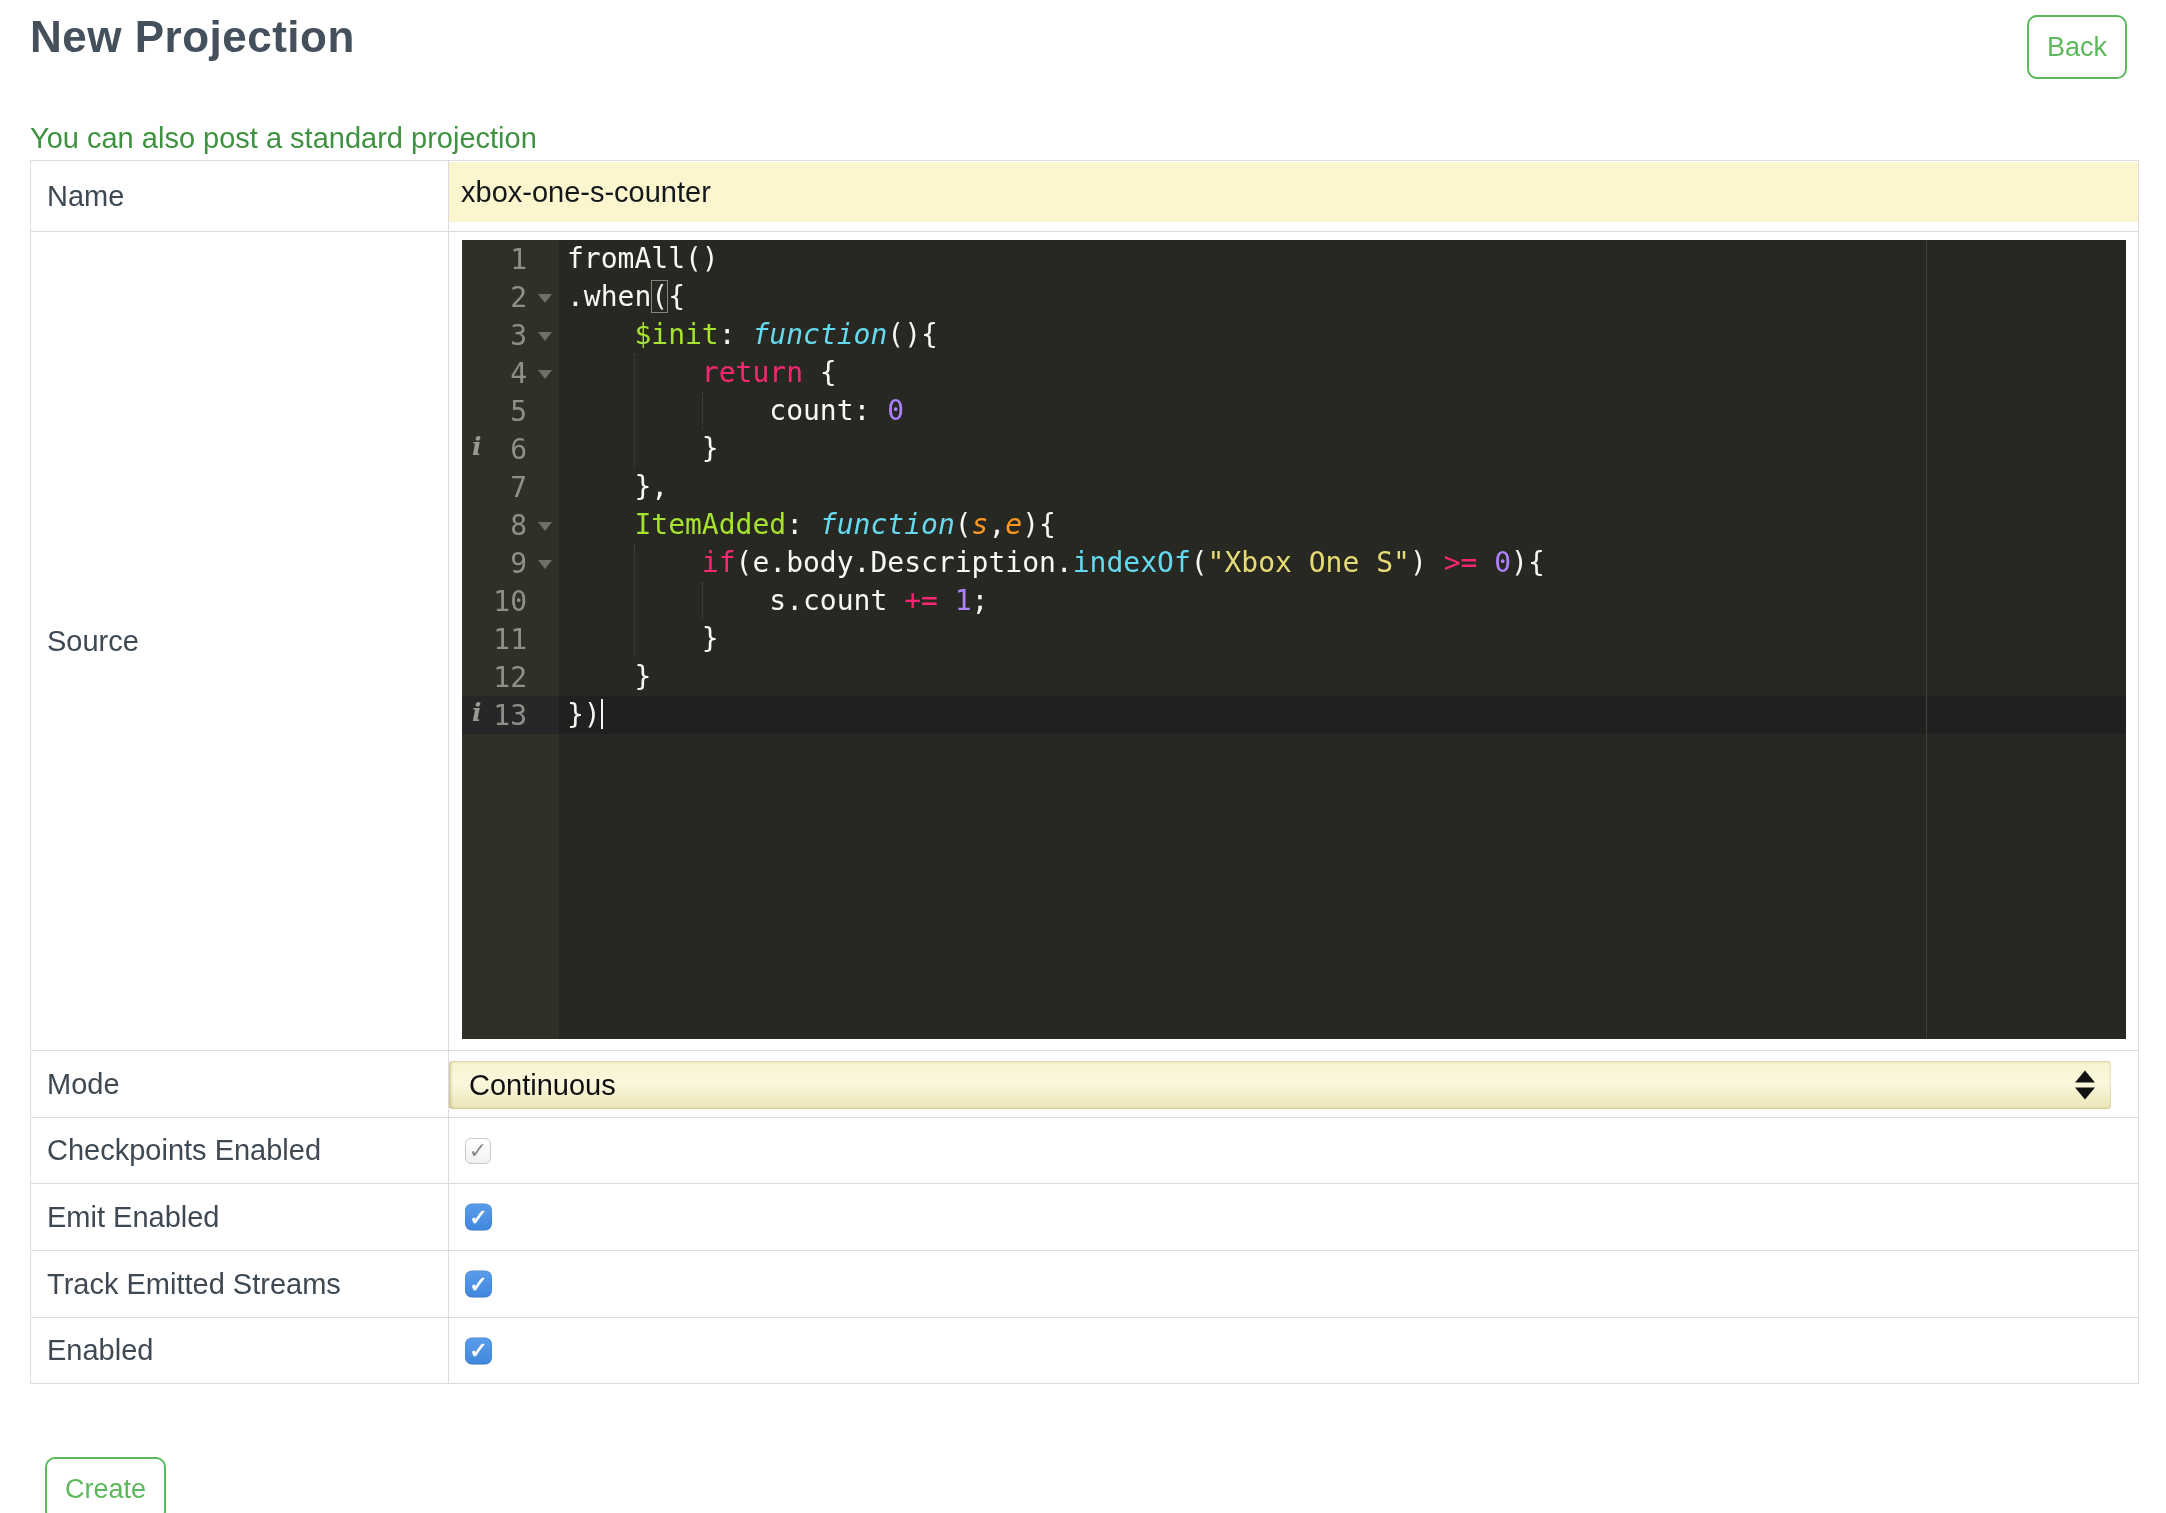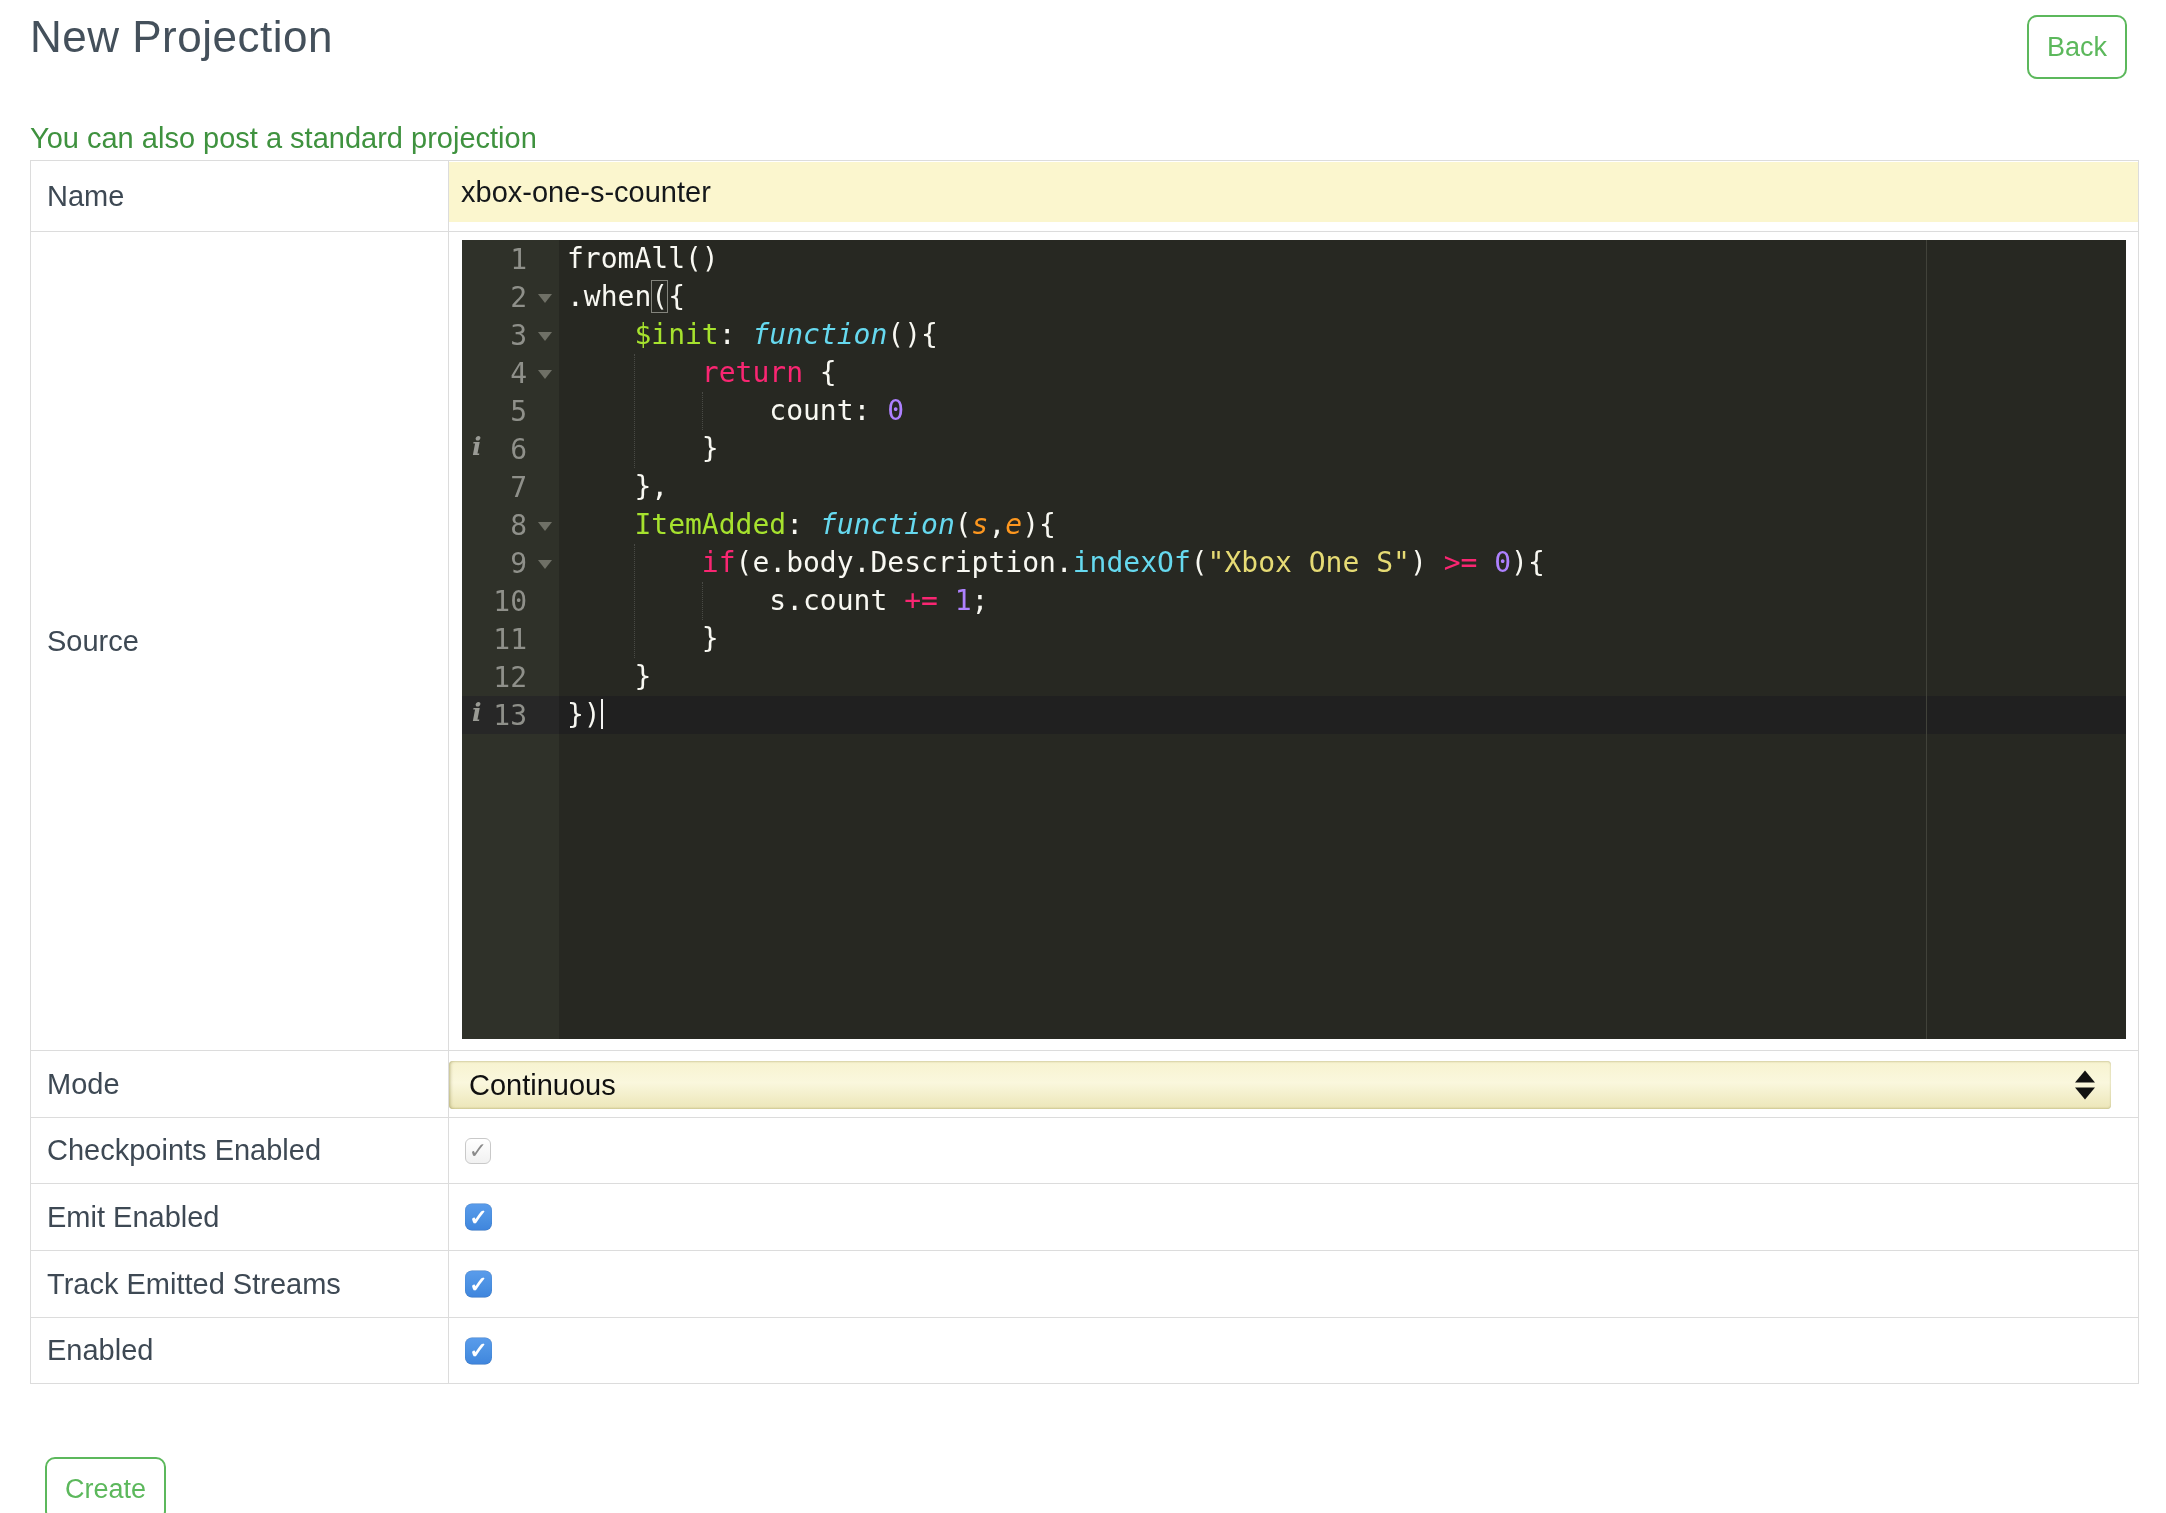--- a/index.html
+++ b/index.html
@@ -11,21 +11,21 @@
     --checkbox-blue:#4a90e2;
     --editor-background:#272822;
     --editor-gutter:#2f3129;
     --table-border:#dcdcdc;
   }
   *{box-sizing:border-box;}
   html,body{margin:0;padding:0;background:#fff;}
   body{width:2166px;height:1513px;overflow:hidden;font-family:"Liberation Sans",sans-serif;position:relative;}
 
   
-  .page-title{position:absolute;left:30px;top:12px;margin:0;font-size:44px;font-weight:normal;color:var(--heading-slate);letter-spacing:.5px;}
+  .page-title{position:absolute;left:30px;top:12px;margin:0;font-size:44px;font-weight:bold;color:var(--heading-slate);letter-spacing:.5px;}
   .btn-green{position:absolute;background:#fff;border:2px solid var(--accent-green);color:var(--accent-green);
     border-radius:10px;font-size:27px;font-family:"Liberation Sans",sans-serif;height:64px;padding:0 18px;cursor:pointer;}
   .back-btn{top:15px;right:39px;}
   .create-btn{left:45px;top:1457px;min-width:98px;}
   .std-link{position:absolute;left:30px;top:122px;font-size:29px;color:var(--link-green);text-decoration:none;cursor:pointer;text-align:right;}
 
   
   .form-table{position:absolute;left:30px;top:160px;width:2109px;border:1px solid var(--table-border);border-bottom:none;}
   .form-row{display:grid;grid-template-columns:418px 1fr;border-bottom:1px solid var(--table-border);}
   .row-name{height:71px;}

